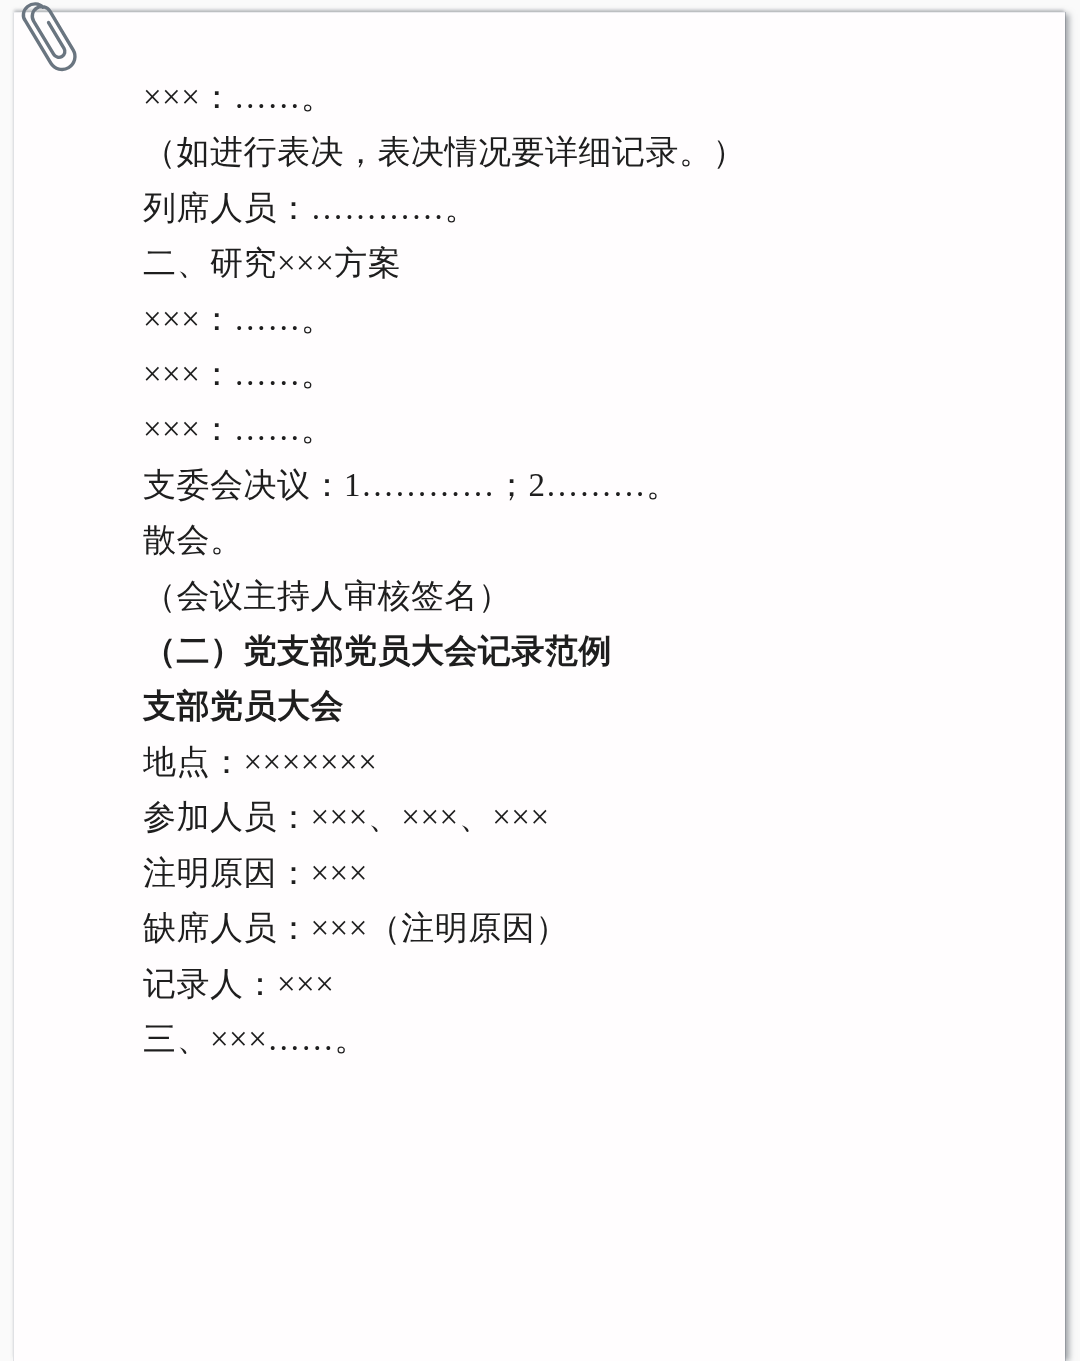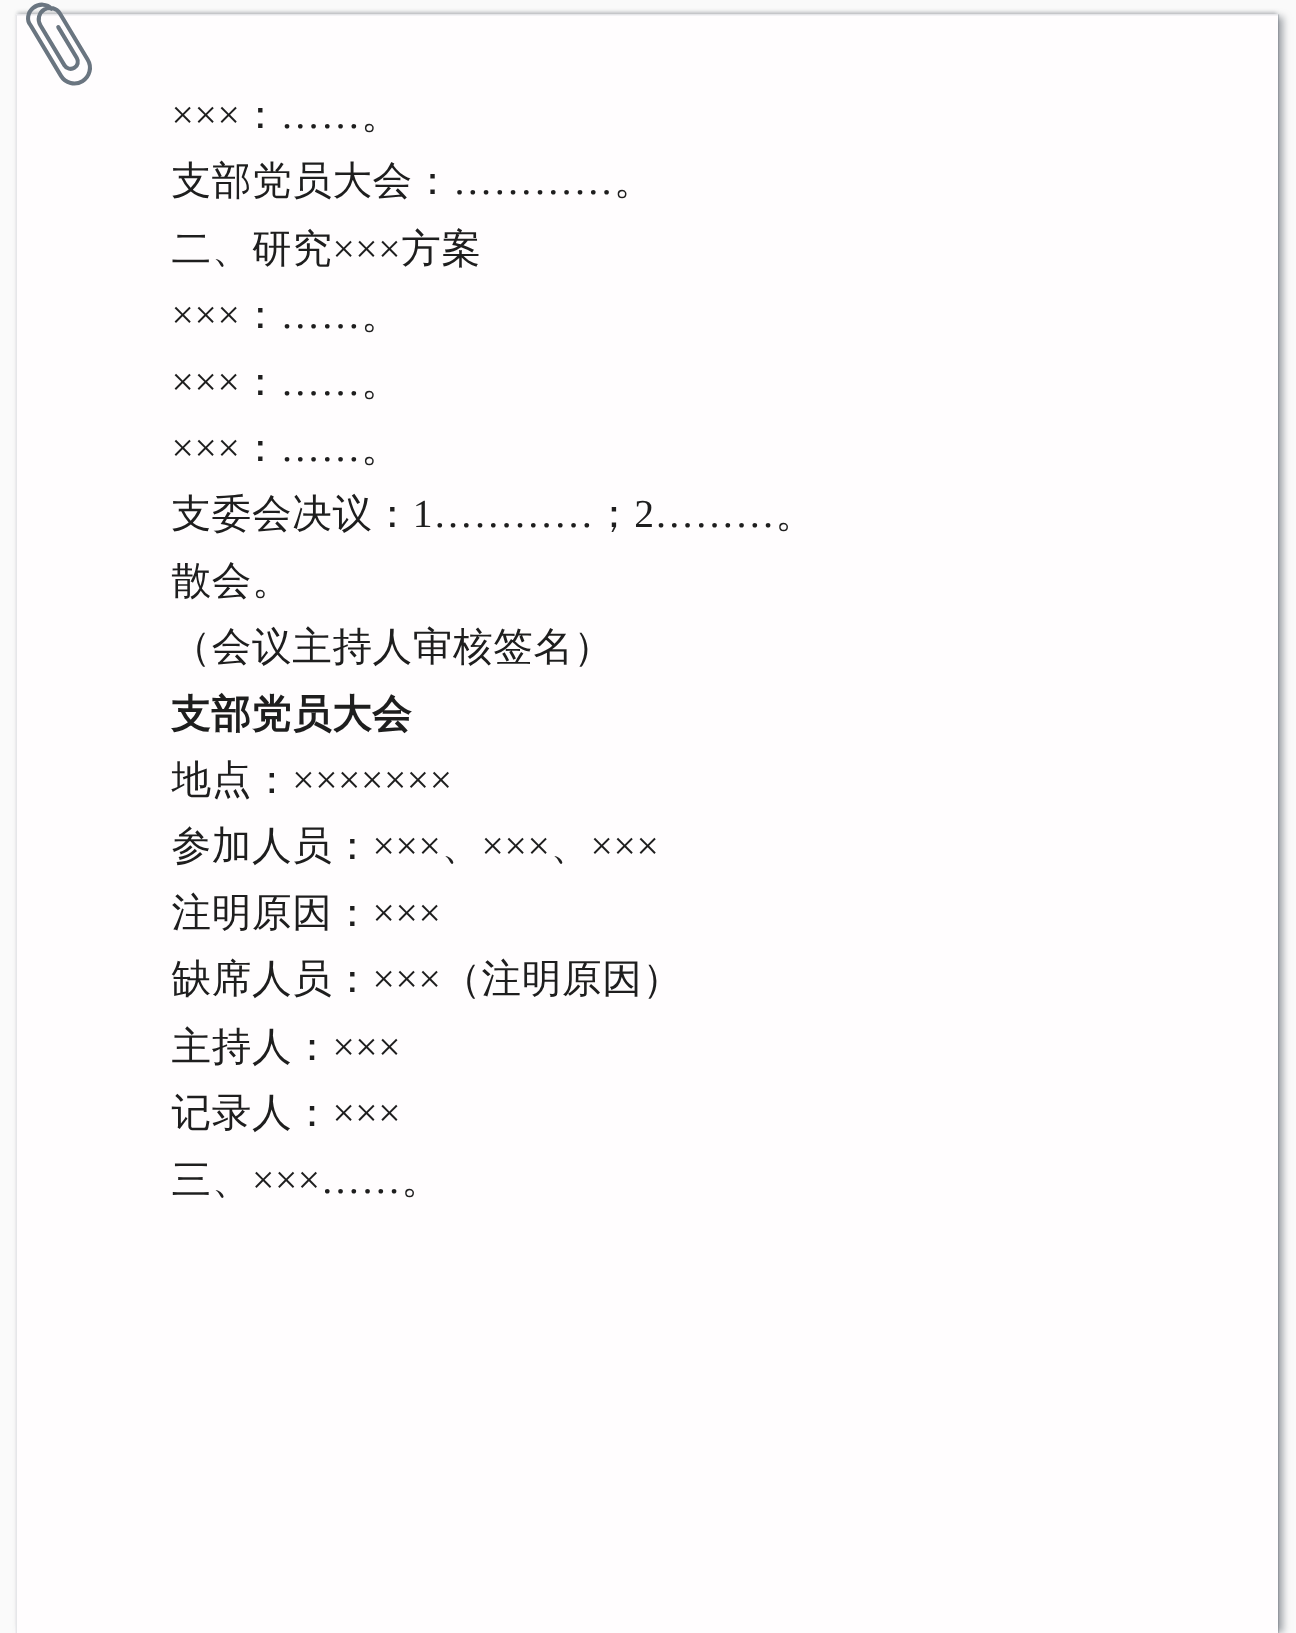--- a/index.html
+++ b/index.html
@@ -52,34 +52,35 @@
   }
 </style>
 </head>
 <body>
 
 <div class="stage" style="background: rgb(250, 250, 250);">
 
   <div class="paper" style="background: rgb(255, 253, 254);">
     <div class="content" style="color: rgb(30, 30, 30);">
         <div class="line">×××：……。</div>
-        <div class="line">支部党员大会：…………。</div>
+        <div class="line">（如进行表决，表决情况要详细记录。）</div>
+        <div class="line">列席人员：…………。</div>
         <div class="line">二、研究×××方案</div>
         <div class="line">×××：……。</div>
         <div class="line">×××：……。</div>
         <div class="line">×××：……。</div>
         <div class="line">支委会决议：1…………；2………。</div>
         <div class="line">散会。</div>
         <div class="line">（会议主持人审核签名）</div>
+        <div class="line bold">（二）党支部党员大会记录范例</div>
         <div class="line bold">支部党员大会</div>
         <div class="line">地点：×××××××</div>
         <div class="line">参加人员：×××、×××、×××</div>
         <div class="line">注明原因：×××</div>
         <div class="line">缺席人员：×××（注明原因）</div>
-        <div class="line">主持人：×××</div>
         <div class="line">记录人：×××</div>
         <div class="line">三、×××……。</div>
       </div>
   </div>
 
   <svg class="paperclip" viewBox="-4 -2 36 86" xmlns="http://www.w3.org/2000/svg">
     <path d="M 19 26 L 19 56 A 6 6 0 0 1 7 56 L 7 17
              A 9.5 9.5 0 0 1 26 17 L 26 62
              A 13 13 0 0 1 0 62 L 0 13
              A 11 10 0 0 1 22 10" stroke="#6a7580"></path>

